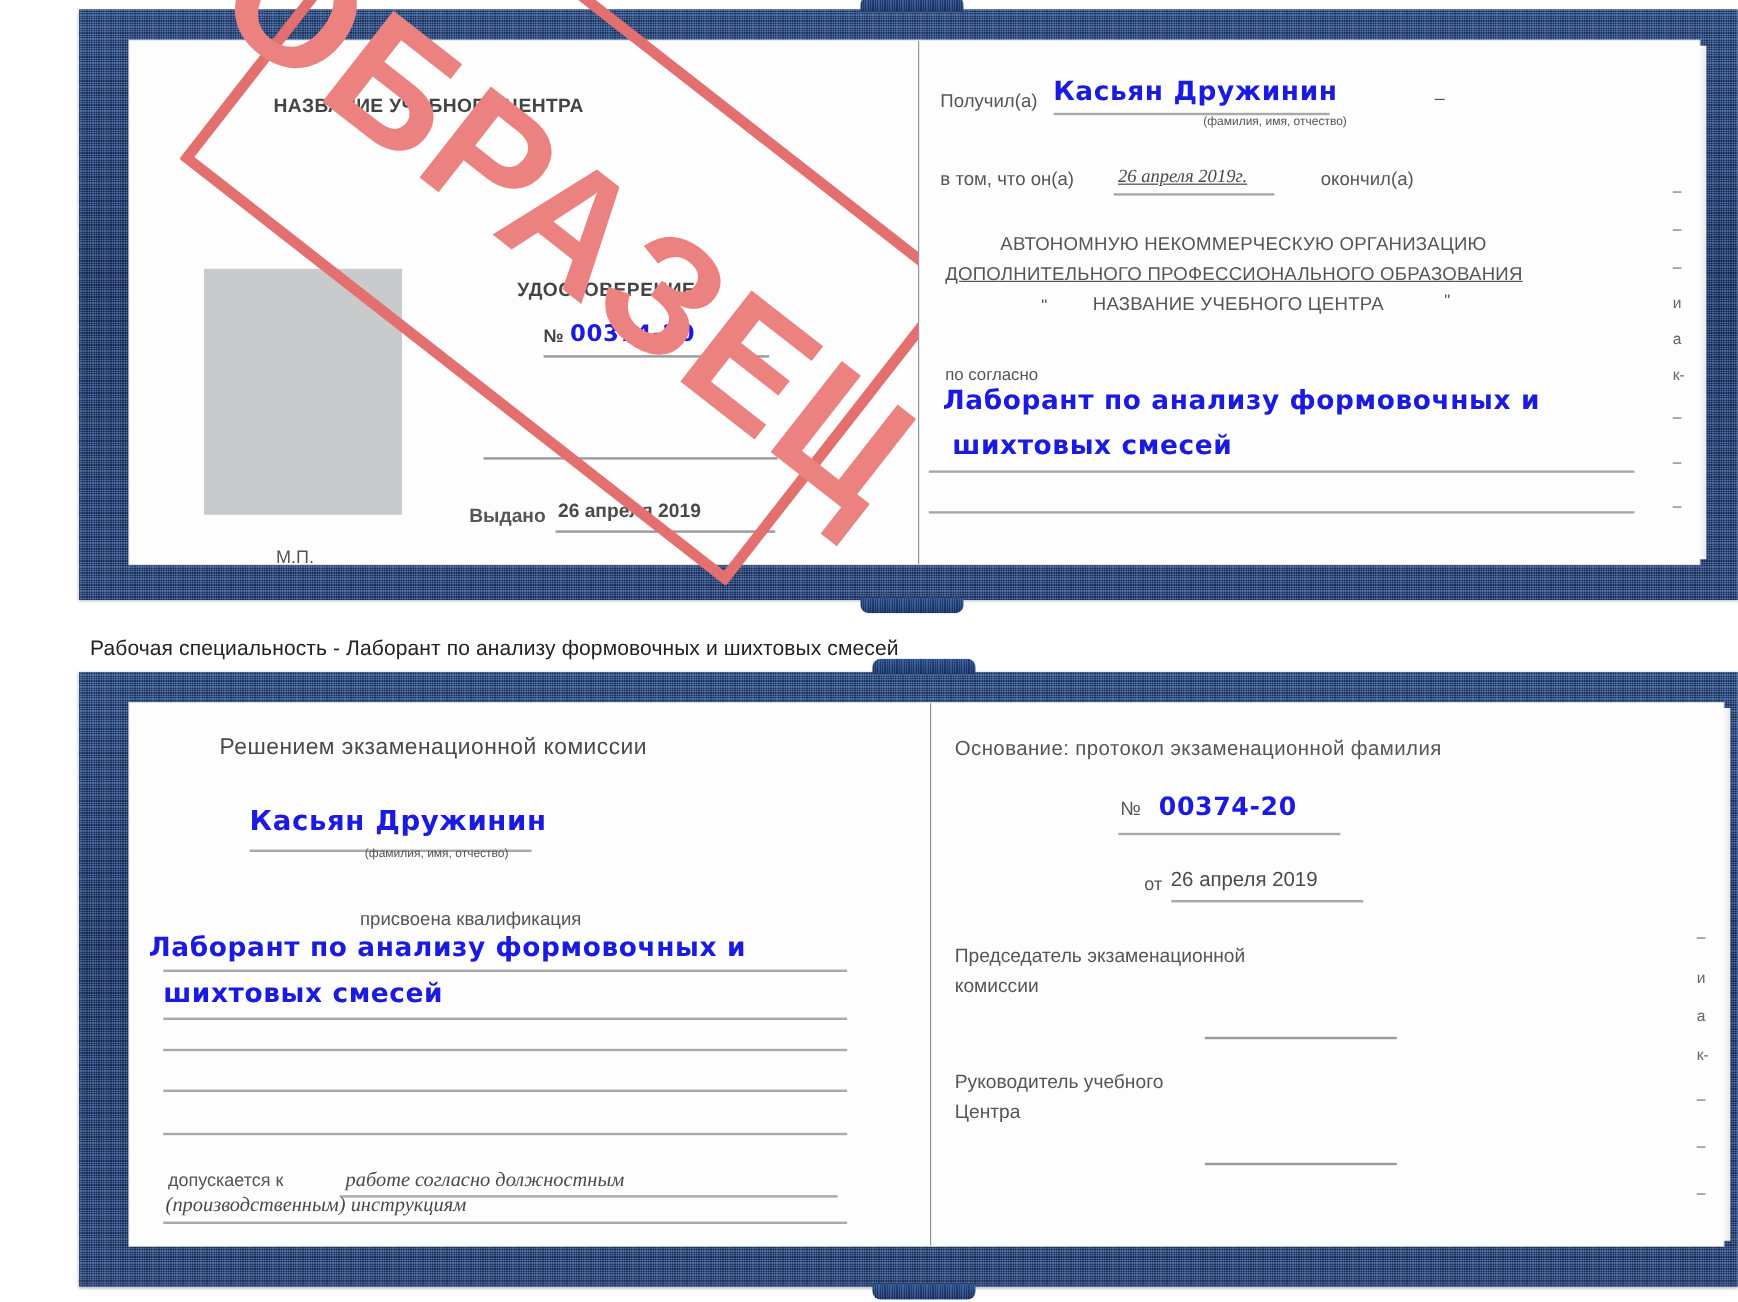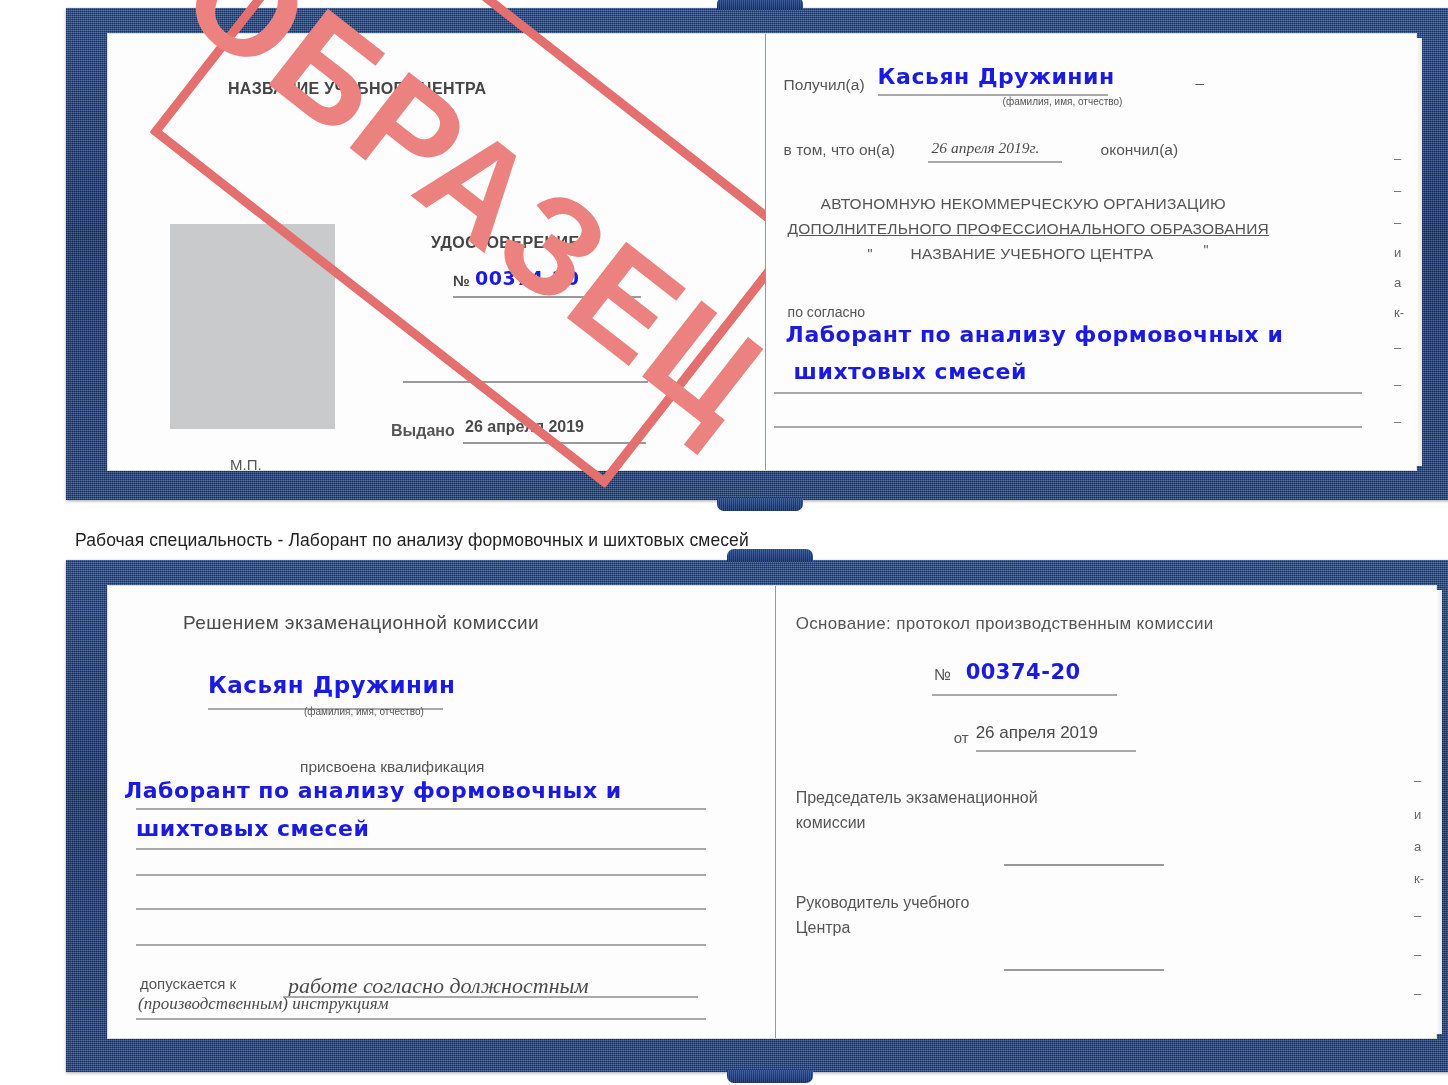--- a/index.html
+++ b/index.html
@@ -130,25 +130,25 @@
     <div class="page right">
       <div class="sheet-edge"></div>
 
       <div class="t prt" style="left:18px;top:42px;font-size:15.5px;">Получил(а)</div>
       <div class="t hand" style="left:112px;top:30px;font-size:22px;">Касьян Дружинин</div>
       <div class="line thin" style="left:112px;top:60px;width:230px;"></div>
       <div class="t tiny" style="left:237px;top:62px;">(фамилия, имя, отчество)</div>
       <div class="t prt" style="left:430px;top:40px;font-size:15px;">–</div>
 
       <div class="t prt" style="left:18px;top:107px;font-size:15.5px;">в том, что он(а)</div>
-      <div class="t ital" style="left:166px;top:105px;font-size:15.5px;">26 апреля 2019г.</div>
+      <div class="t ital" style="left:166px;top:105px;font-size:15.5px;text-decoration:underline;">26 апреля 2019г.</div>
       <div class="line thin" style="left:162px;top:127px;width:134px;"></div>
       <div class="t prt" style="left:335px;top:107px;font-size:15.5px;">окончил(а)</div>
 
-      <div class="t prt" style="left:55px;top:161px;font-size:15.5px;letter-spacing:.2px;">АВТОНОМНУЮ НЕКОММЕРЧЕСКУЮ ОРГАНИЗАЦИЮ</div>
+      <div class="t prt" style="left:68px;top:161px;font-size:15.5px;letter-spacing:.2px;">АВТОНОМНУЮ НЕКОММЕРЧЕСКУЮ ОРГАНИЗАЦИЮ</div>
       <div class="t prt" style="left:22px;top:186px;font-size:15.5px;letter-spacing:.2px;text-decoration:underline;">ДОПОЛНИТЕЛЬНОГО ПРОФЕССИОНАЛЬНОГО ОБРАЗОВАНИЯ</div>
       <div class="t prt" style="left:102px;top:212px;font-size:14px;">"</div>
       <div class="t prt" style="left:145px;top:211px;font-size:15.5px;letter-spacing:.2px;">НАЗВАНИЕ УЧЕБНОГО ЦЕНТРА</div>
       <div class="t prt" style="left:438px;top:208px;font-size:14px;">"</div>
 
       <div class="t prt" style="left:22px;top:270px;font-size:14px;">по согласно</div>
       <div class="t hand" style="left:20px;top:288px;font-size:22px;">Лаборант по анализу формовочных и</div>
       <div class="t hand" style="left:28px;top:325px;font-size:22px;">шихтовых смесей</div>
       <div class="line thin" style="left:8px;top:358px;width:588px;"></div>
       <div class="line thin" style="left:8px;top:392px;width:588px;"></div>
@@ -188,30 +188,30 @@
       <div class="t hand" style="left:16px;top:192px;font-size:22px;">Лаборант по анализу формовочных и</div>
       <div class="line thin" style="left:28px;top:222px;width:570px;"></div>
       <div class="t hand" style="left:28px;top:230px;font-size:22px;">шихтовых смесей</div>
       <div class="line thin" style="left:28px;top:262px;width:570px;"></div>
 
       <div class="line thin" style="left:28px;top:288px;width:570px;"></div>
       <div class="line thin" style="left:28px;top:322px;width:570px;"></div>
       <div class="line thin" style="left:28px;top:358px;width:570px;"></div>
 
       <div class="t prt" style="left:32px;top:389px;font-size:15px;">допускается к</div>
-      <div class="t ital" style="left:180px;top:387px;font-size:22px;">работе согласно должностным</div>
+      <div class="t ital" style="left:180px;top:387px;font-size:17px;">работе согласно должностным</div>
       <div class="line thin" style="left:175px;top:410px;width:415px;"></div>
       <div class="t ital" style="left:30px;top:408px;font-size:17px;">(производственным) инструкциям</div>
       <div class="line thin" style="left:28px;top:432px;width:570px;"></div>
     </div>
 
     <div class="page right">
       <div class="sheet-edge"></div>
 
-      <div class="t prt" style="left:20px;top:28px;font-size:17px;letter-spacing:.35px;">Основание: протокол производственным комиссии</div>
+      <div class="t prt" style="left:20px;top:28px;font-size:17px;letter-spacing:.35px;">Основание: протокол экзаменационной фамилия</div>
 
       <div class="t prt" style="left:158px;top:80px;font-size:16px;">№</div>
       <div class="t hand" style="left:190px;top:74px;font-size:21px;">00374-20</div>
       <div class="line thin" style="left:156px;top:108px;width:185px;"></div>
 
       <div class="t prt" style="left:178px;top:143px;font-size:15px;">от</div>
       <div class="t prt" style="left:200px;top:137px;font-size:17px;color:#4a4a4a;">26 апреля 2019</div>
       <div class="line thin" style="left:200px;top:164px;width:160px;"></div>
 
       <div class="t prt" style="left:20px;top:203px;font-size:16px;">Председатель экзаменационной</div>

